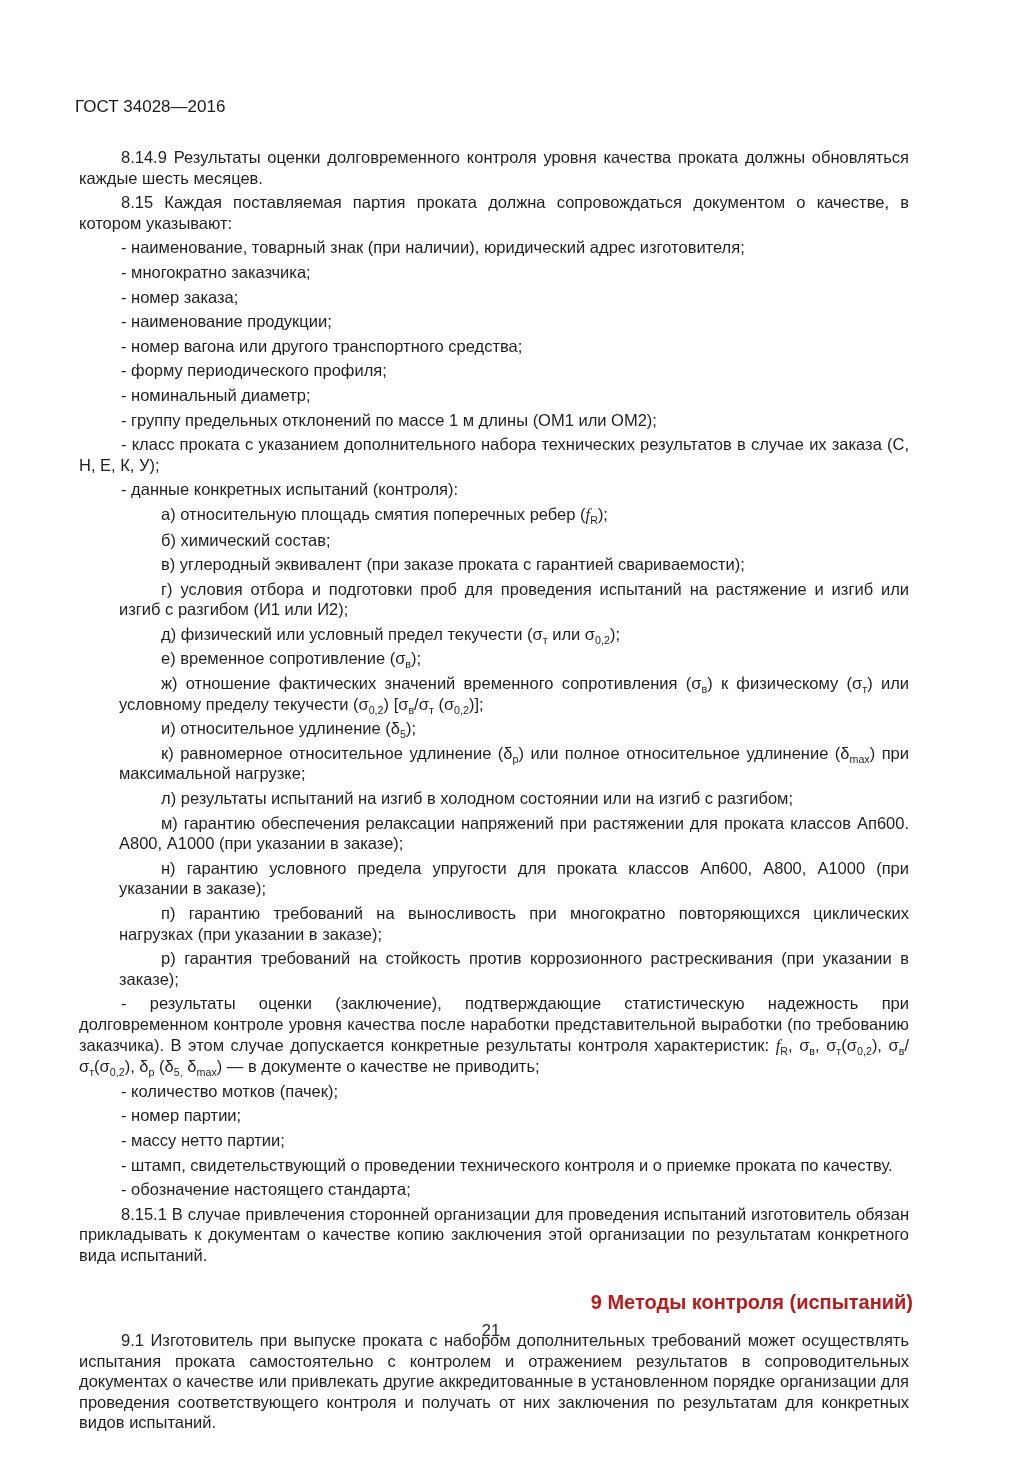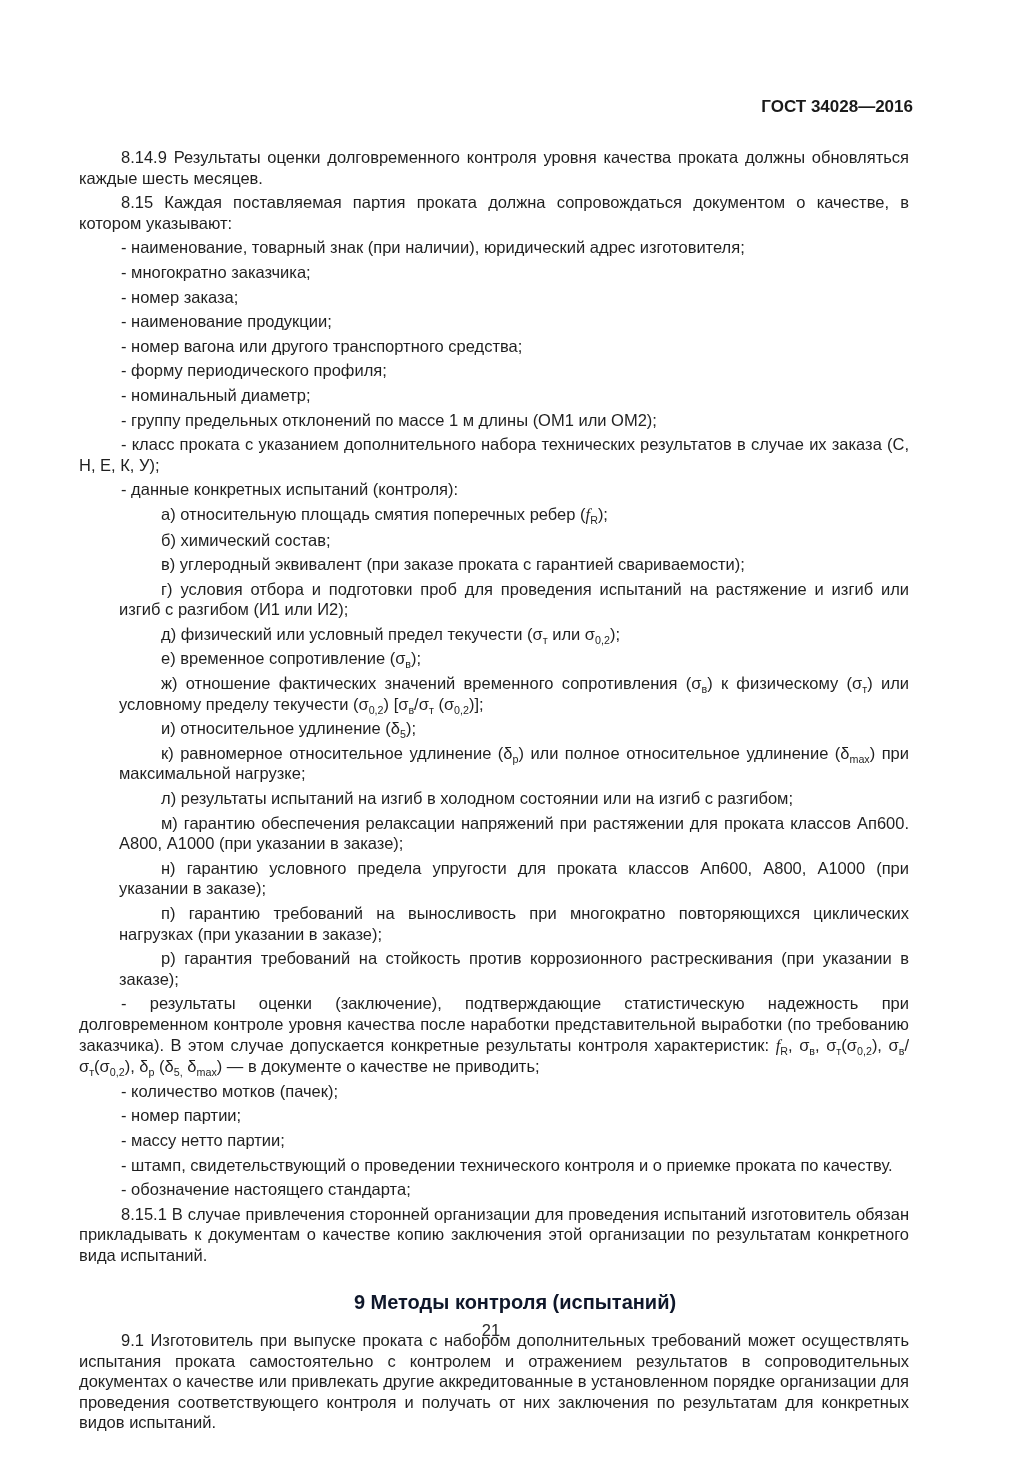--- a/index.html
+++ b/index.html
@@ -14,22 +14,22 @@
     background: #ffffff;
     font-family: "Liberation Sans", "DejaVu Sans", sans-serif;
     color: #1f1f1f;
     overflow: hidden;
   }
   .doc-header {
     position: absolute;
     top: 97px;
     left: 75px;
     width: 838px;
-    text-align: right;
-    font-weight: bold;
+    text-align: left;
+    font-weight: normal;
     font-size: 17px;
     color: #1a1a1a;
   }
   .content {
     position: absolute;
     top: 143px;
     left: 75px;
     width: 838px;
     font-size: 16.5px;
     line-height: 20.6px;
@@ -42,22 +42,22 @@
   }
   .content p.letter {
     margin-left: 44px;
     text-indent: 42px;
   }
   .section-heading {
     margin: 26px 0 18px 0;
     font-size: 20px;
     font-weight: bold;
     text-indent: 42px;
-    text-align: center;
-    color: #0f172a;
+    text-align: right;
+    color: #b91c1c;
   }
   sub {
     font-size: 0.65em;
     line-height: 0;
   }
   i {
     font-family: "Liberation Serif", serif;
     font-style: italic;
   }
   .page-number {

